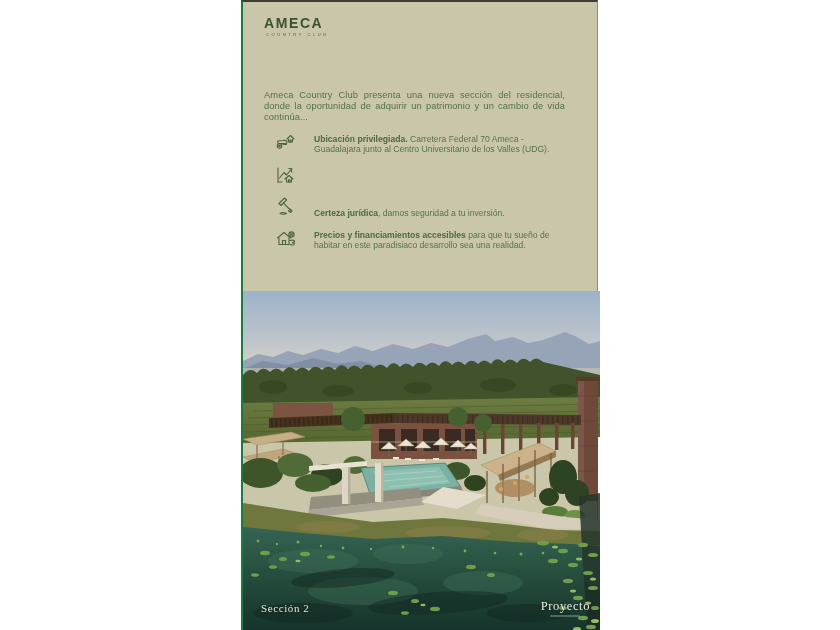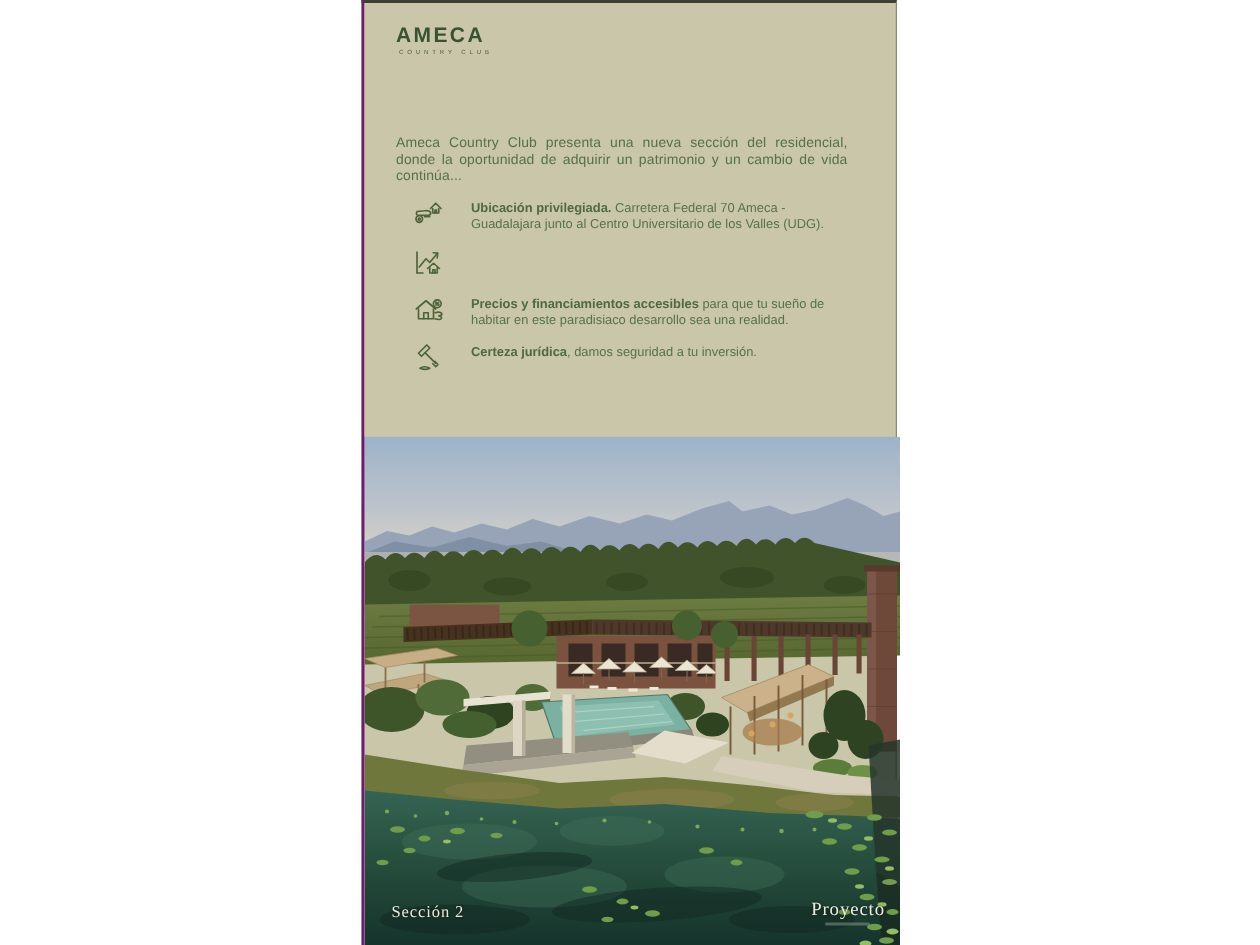--- a/index.html
+++ b/index.html
@@ -3,40 +3,40 @@
 <meta charset="utf-8">
 <style>
   * { margin:0; padding:0; box-sizing:border-box; }
   html,body { background:#ffffff; }
   .page {
     position:relative; width:840px; height:630px; background:#ffffff;
     overflow:hidden; font-family:"Liberation Sans", sans-serif;
   }
   .card {
     position:absolute; left:241px; top:0; width:357px; height:630px;
-    background:#c9c6a9; border-left:2px solid #701a75; border-top:2px solid #3e3e36;
+    background:#c9c6a9; border-left:2px solid #15803d; border-top:2px solid #3e3e36;
     border-right:1px solid #8a8a7c;
   }
   
   .info-panel { position:relative; width:100%; height:289px; background:#c9c6a9; }
   .logo { position:absolute; left:21px; top:13px; color:#3a5231; }
   .logo-title {
     font-size:14px; font-weight:bold; letter-spacing:1.6px; color:#3a5231;
   }
   .logo-tagline {
     font-size:4px; letter-spacing:2.6px; color:#4c5f3b; margin-top:1px; margin-left:2px;
   }
   .intro {
     position:absolute; left:21px; top:88px; width:301px;
     font-size:9.3px; line-height:1.2; text-align:justify;
     color:#54714a; letter-spacing:.1px;
   }
   .features { position:absolute; left:31px; top:131px; width:296px;
     display:flex; flex-direction:column; gap:10px; }
-  .feature { display:flex; align-items:flex-start; }
+  .feature { display:flex; align-items:flex-end; }
   .f-icon { flex:0 0 24px; margin-right:16px; margin-top:-2px; }
   .f-icon svg { display:block; }
   .f-text {
     font-size:8.6px; line-height:1.25; color:#56734b; width:248px;
   }
   .f-text b { font-weight:bold; color:#4d6a41; }
   
   .photo { position:absolute; left:0; top:289px; width:357px; height:341px; overflow:hidden; }
   .photo svg { display:block; }
   .cap-left {
@@ -95,43 +95,43 @@
               <path d="M11 16 L15 12.5 L19 16"></path>
                 <path d="M12.5 15.5 V19 H17.5 V15.5"></path>
               <path d="M14.5 19 V16.8 H16 V19"></path>
             </svg>
           </span>
         </div>
 
         <div class="feature">
           <span class="f-icon">
             <svg width="24" height="24" viewBox="0 0 24 24" fill="none" stroke="#4d6339" stroke-width="1.1" stroke-linecap="round" stroke-linejoin="round">
+              <path d="M5 8.5 L10.5 3 L12.5 5 L7 10.5 Z"></path>
+              <path d="M9.5 8.2 L16.5 15.2"></path>
+              <path d="M16 14 L18 16 L16.5 17.5 L14.5 15.5"></path>
+              <path d="M6 18.5 Q9 16.5 12.5 18.5 Q9.5 20 6 18.5 Z"></path>
+            </svg>
+          </span>
+          <p class="f-text"><b>Certeza jurídica</b><span>, damos seguridad a tu inversión.</span></p>
+        </div>
+
+        <div class="feature">
+          <span class="f-icon">
+            <svg width="24" height="24" viewBox="0 0 24 24" fill="none" stroke="#4d6339" stroke-width="1.1" stroke-linecap="round" stroke-linejoin="round">
               <path d="M3.5 11 L10 5.5 L16.5 11"></path>
                 <path d="M5 11 V17.5 H15 V11"></path>
               <path d="M8.5 17.5 V13.5 H11.5 V17.5"></path>
               <circle cx="17.5" cy="7.5" r="2.6"></circle>
               <path d="M16.6 8.4 L18.4 6.6"></path>
                 <circle cx="16.7" cy="6.8" r="0.35"></circle>
                 <circle cx="18.3" cy="8.2" r="0.35"></circle>
               <path d="M16 13.5 Q19.5 12.5 20.5 14 Q21 15.2 18.5 15.6 Q20.8 16 20.3 17.2 Q19.5 18.6 16 17.5"></path>
             </svg>
           </span>
           <p class="f-text"><b>Precios y financiamientos accesibles</b><span> para que tu sueño de habitar en este paradisiaco desarrollo sea una realidad.</span></p>
-        </div>
-
-        <div class="feature">
-          <span class="f-icon">
-            <svg width="24" height="24" viewBox="0 0 24 24" fill="none" stroke="#4d6339" stroke-width="1.1" stroke-linecap="round" stroke-linejoin="round">
-              <path d="M5 8.5 L10.5 3 L12.5 5 L7 10.5 Z"></path>
-              <path d="M9.5 8.2 L16.5 15.2"></path>
-              <path d="M16 14 L18 16 L16.5 17.5 L14.5 15.5"></path>
-              <path d="M6 18.5 Q9 16.5 12.5 18.5 Q9.5 20 6 18.5 Z"></path>
-            </svg>
-          </span>
-          <p class="f-text"><b>Certeza jurídica</b><span>, damos seguridad a tu inversión.</span></p>
         </div>
 
       </div>
     </div>
 
     <div class="photo">
       <svg width="357" height="341" viewBox="0 0 357 341">
         <defs>
           <linearGradient id="sky" x1="0" y1="0" x2="0" y2="1">
             <stop offset="0" stop-color="#9db3c9"></stop>

